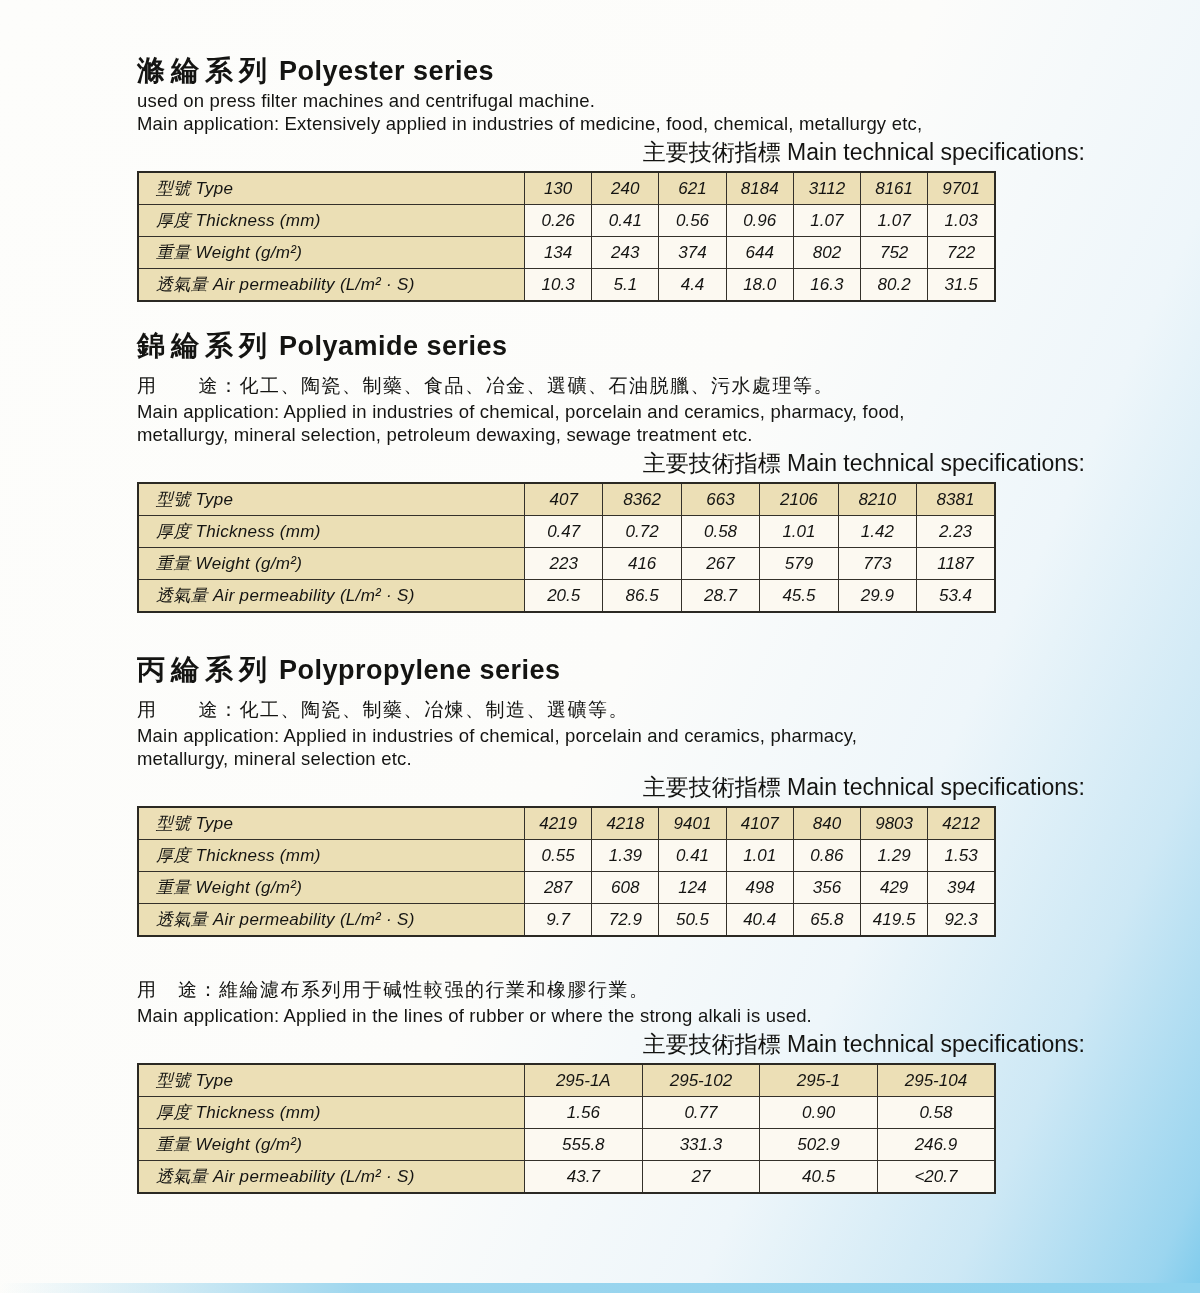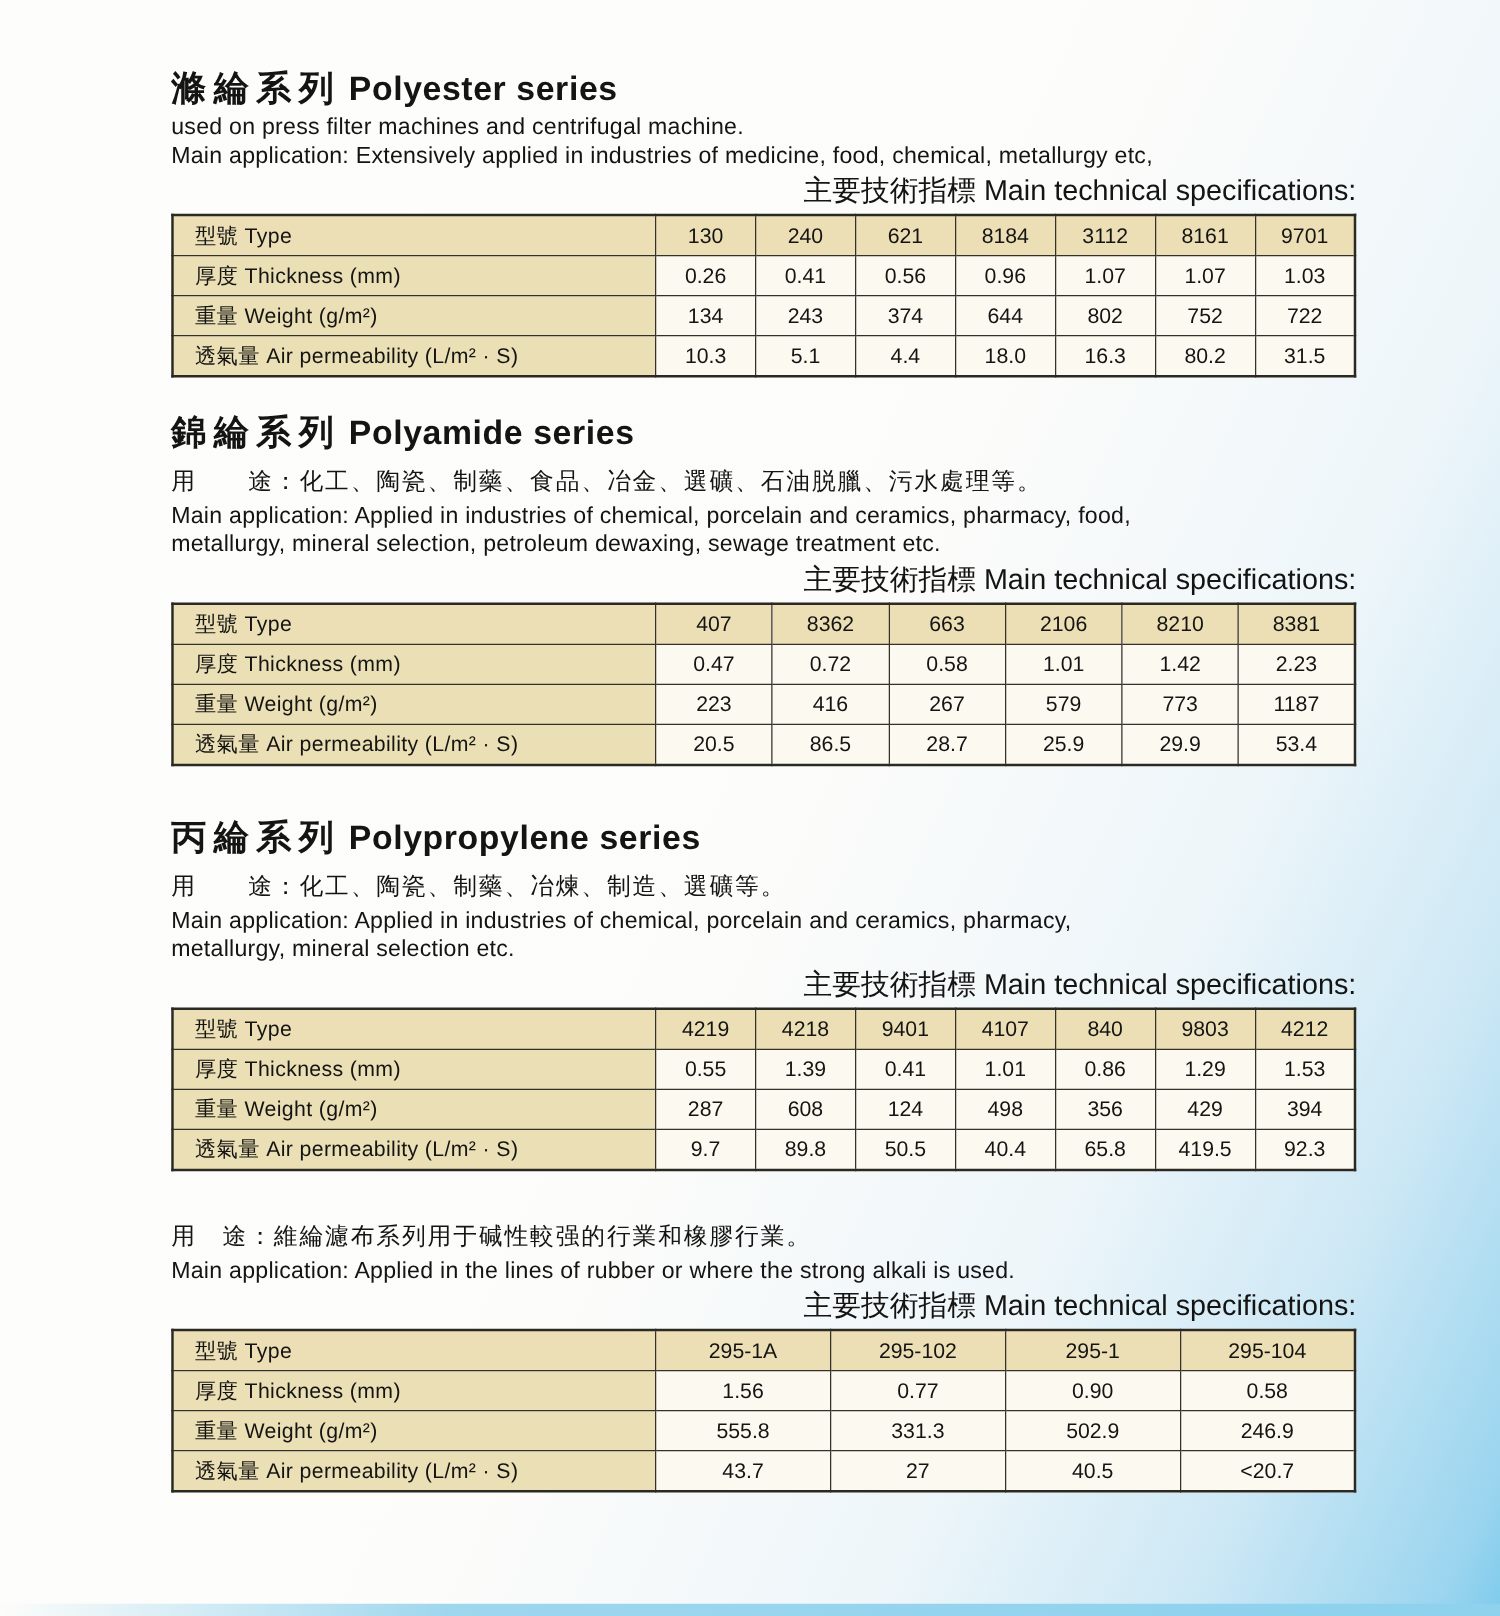--- a/index.html
+++ b/index.html
@@ -66,23 +66,24 @@
   }
   .spec-line{
     margin:7px 0 8px 0;
     font-size:23px;
     line-height:21px;
     text-align:right;
   }
   table.spec-table{
     border-collapse:collapse;
     table-layout:fixed;
-    width:948px;
+    width:859px;
     border:2.5px solid #2b2923;
     background:#fcf9f1;
+    font-style:italic;
   }
   table.spec-table td{
     border:1.6px solid #34312a;
     height:31px;
     padding:0 2px;
     font-size:17px;
     text-align:center;
     overflow:hidden;
     white-space:nowrap;
   }
@@ -198,21 +199,21 @@
               <td class="value-cell">267</td>
               <td class="value-cell">579</td>
               <td class="value-cell">773</td>
               <td class="value-cell">1187</td>
             </tr>
             <tr class="data-row">
               <td class="label-cell">透氣量 Air permeability  (L/m² · S)</td>
               <td class="value-cell">20.5</td>
               <td class="value-cell">86.5</td>
               <td class="value-cell">28.7</td>
-              <td class="value-cell">25.9</td>
+              <td class="value-cell">45.5</td>
               <td class="value-cell">29.9</td>
               <td class="value-cell">53.4</td>
             </tr>
           </tbody>
         </table>
     </section>
 
     <section class="sec-3">
       <h2 class="section-title">
         <span class="zh">丙綸系列</span><span class="en">Polypropylene series</span>
@@ -251,21 +252,21 @@
               <td class="value-cell">608</td>
               <td class="value-cell">124</td>
               <td class="value-cell">498</td>
               <td class="value-cell">356</td>
               <td class="value-cell">429</td>
               <td class="value-cell">394</td>
             </tr>
             <tr class="data-row">
               <td class="label-cell">透氣量 Air permeability  (L/m² · S)</td>
               <td class="value-cell">9.7</td>
-              <td class="value-cell">89.8</td>
+              <td class="value-cell">72.9</td>
               <td class="value-cell">50.5</td>
               <td class="value-cell">40.4</td>
               <td class="value-cell">65.8</td>
               <td class="value-cell">419.5</td>
               <td class="value-cell">92.3</td>
             </tr>
           </tbody>
         </table>
     </section>
 

